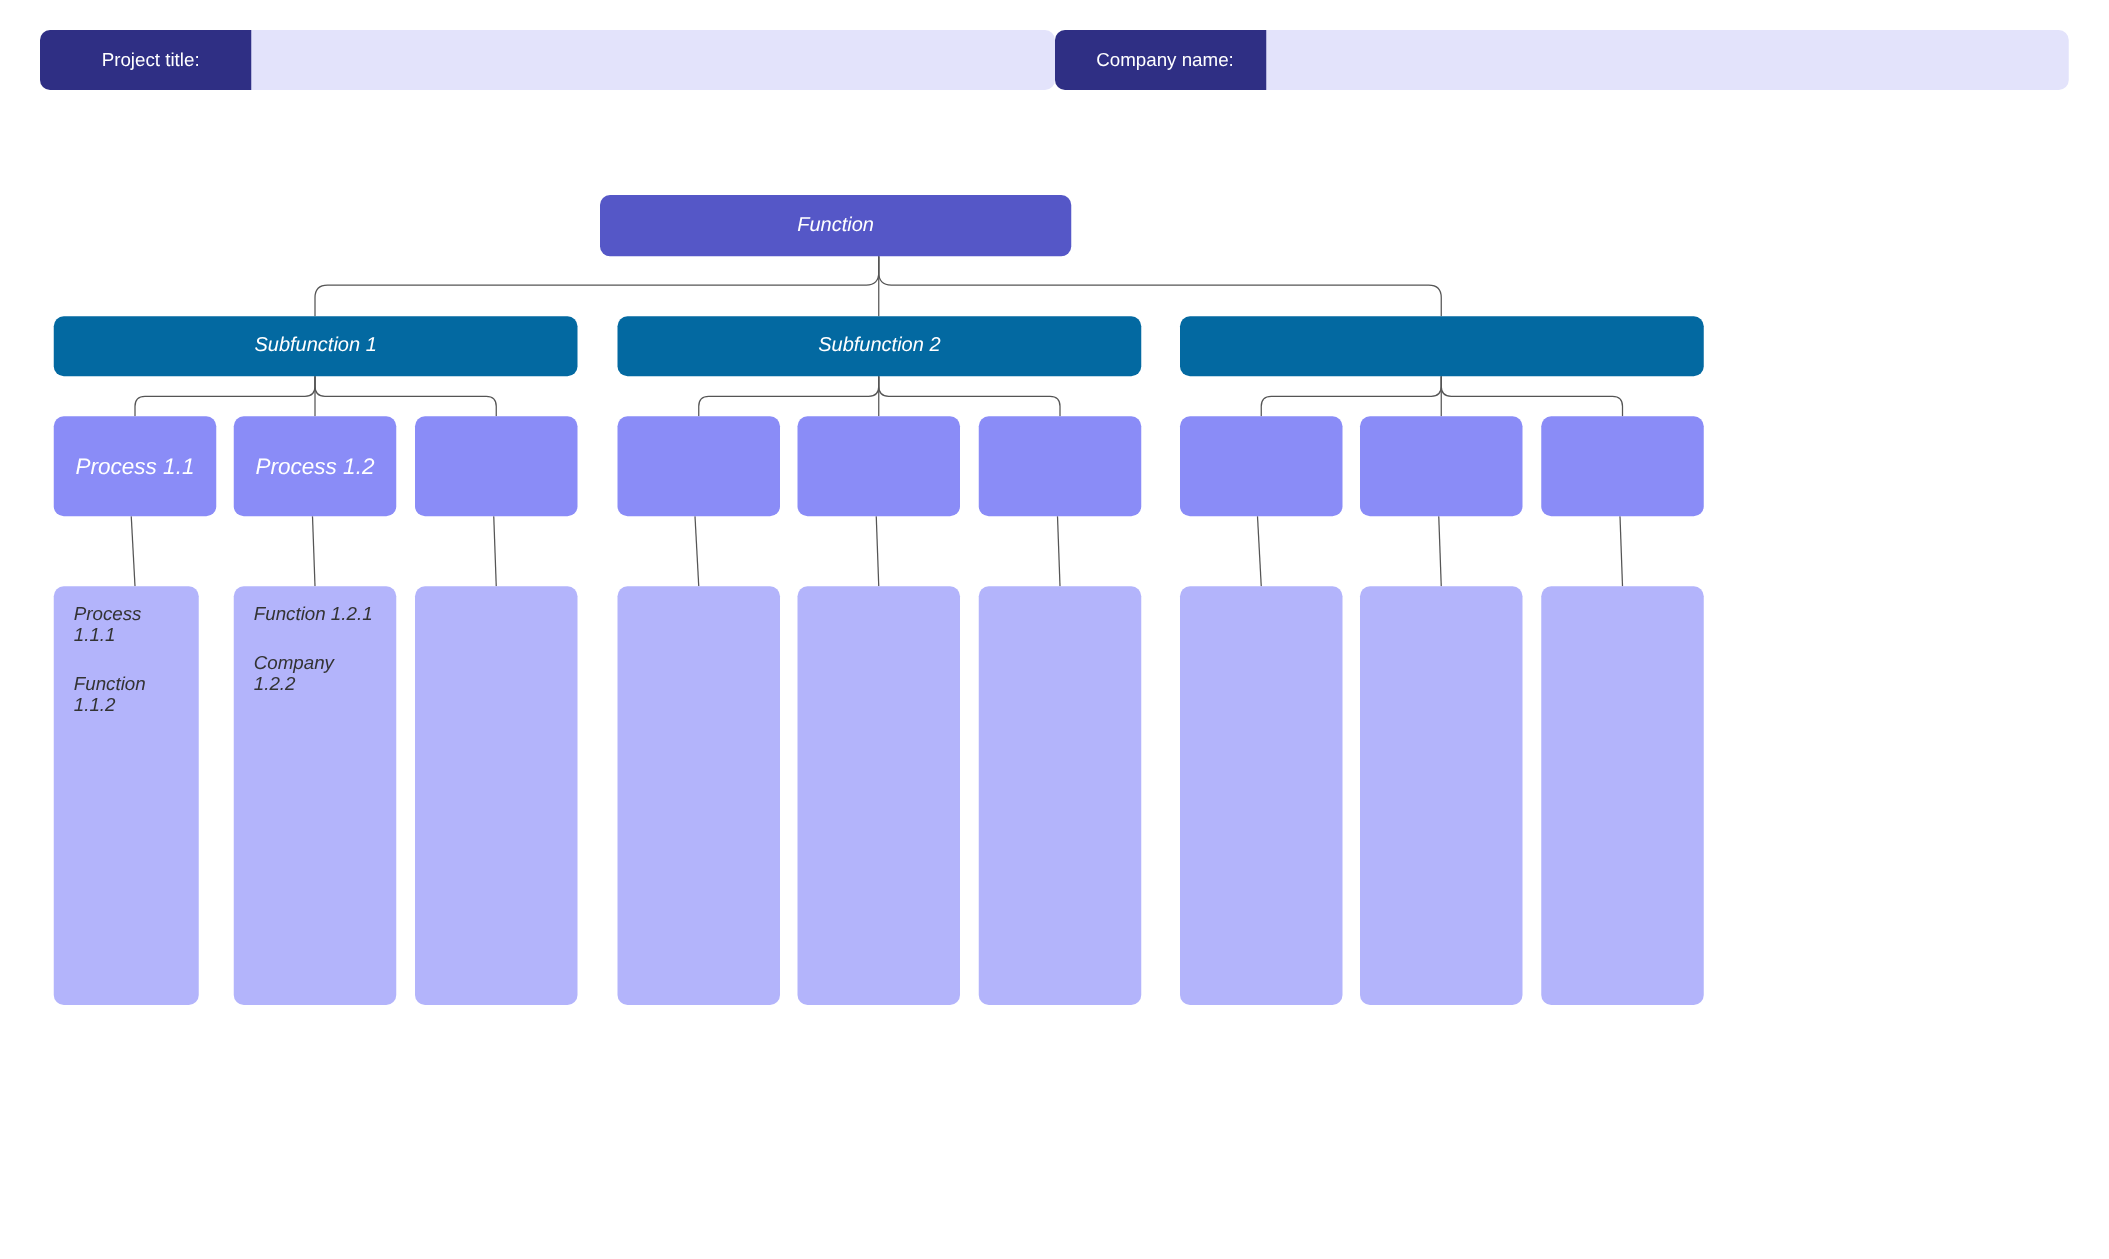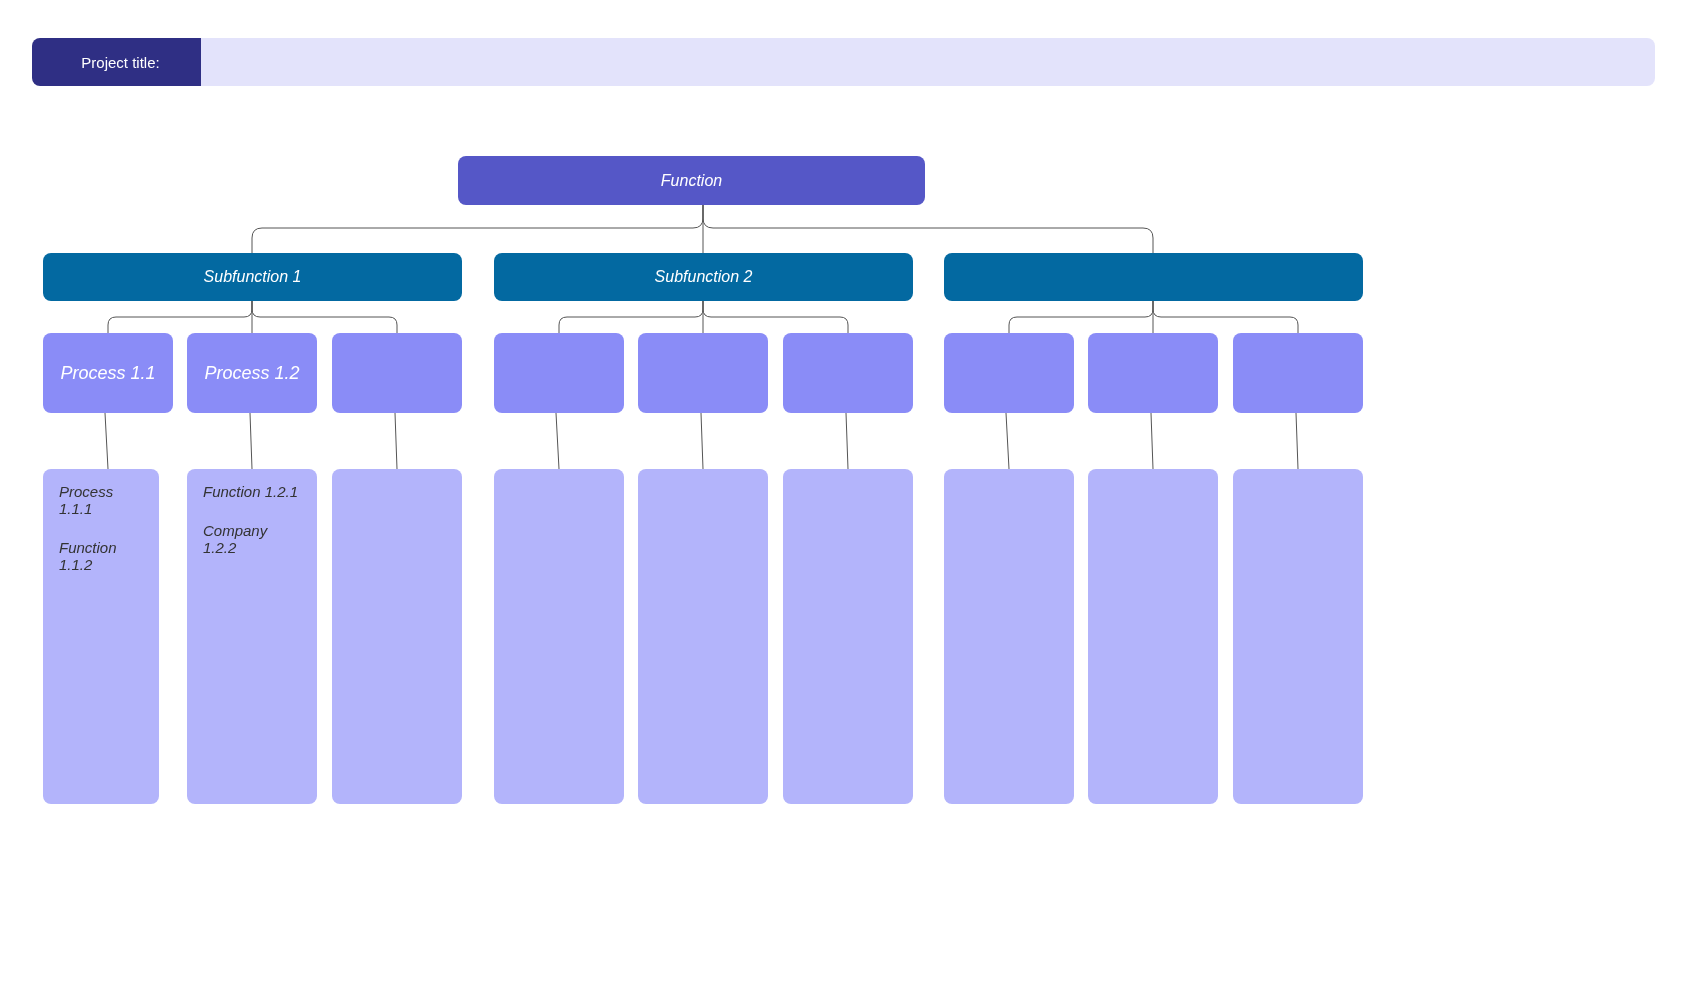--- a/index.html
+++ b/index.html
@@ -5,21 +5,21 @@
     * { box-sizing: border-box; margin: 0; padding: 0; }
     body {
       font-family: -apple-system, BlinkMacSystemFont, "Segoe UI", Arial, sans-serif;
       background: #fff;
       position: relative;
       width: 1687px;
       height: 1007px;
     }
     .header-row {
       position: absolute;
-      top: 38px;
+      top: 24px;
       left: 32px;
       right: 32px;
       height: 48px;
       display: flex;
       gap: 0;
     }
     .hdr-label {
       background: #2f2f84;
       color: #fff;
       font-size: 15px;
@@ -82,20 +82,21 @@
       stroke: #555;
       stroke-width: 1;
     }
   </style>
 </head>
 <body>
 
 <div class="header-row">
   <div class="hdr-label">Project title:</div>
   <div class="hdr-field"></div>
+  <div class="hdr-label" style="margin-left:0">Company name:</div>
   <div class="hdr-field"></div>
 </div>
 
 <svg class="connectors">
 
   <path d="M 703 205 L 703 218 Q 703 228 693 228 L 262 228 Q 252 228 252 238 L 252 253"></path>
   <path d="M 703 205 L 703 253"></path>
   <path d="M 703 205 L 703 218 Q 703 228 713 228 L 1143 228 Q 1153 228 1153 238 L 1153 253"></path>
 
   <path d="M 252 301 L 252 309 Q 252 317 244 317 L 116 317 Q 108 317 108 325 L 108 333"></path>
@@ -116,21 +117,21 @@
   <path d="M 556 413 L 559 469"></path>
   <path d="M 701 413 L 703 469"></path>
   <path d="M 846 413 L 848 469"></path>
   <path d="M 1006 413 L 1009 469"></path>
   <path d="M 1151 413 L 1153 469"></path>
   <path d="M 1296 413 L 1298 469"></path>
 </svg>
 
 <div class="canvas">
 
-  <div class="node fn-root" style="left:458px; top:156px; width:467px; height:49px;">Function</div>
+  <div class="node fn-root" style="left:480px; top:156px; width:377px; height:49px;">Function</div>
 
   <div class="node sub-fn" style="left:43px; top:253px; width:419px; height:48px;">Subfunction 1</div>
   <div class="node sub-fn" style="left:494px; top:253px; width:419px; height:48px;">Subfunction 2</div>
   <div class="node sub-fn" style="left:944px; top:253px; width:419px; height:48px;"></div>
 
   <div class="node proc" style="left:43px; top:333px; width:130px; height:80px;">Process 1.1</div>
   <div class="node proc" style="left:187px; top:333px; width:130px; height:80px;">Process 1.2</div>
   <div class="node proc" style="left:332px; top:333px; width:130px; height:80px;"></div>
   <div class="node proc" style="left:494px; top:333px; width:130px; height:80px;"></div>
   <div class="node proc" style="left:638px; top:333px; width:130px; height:80px;"></div>

